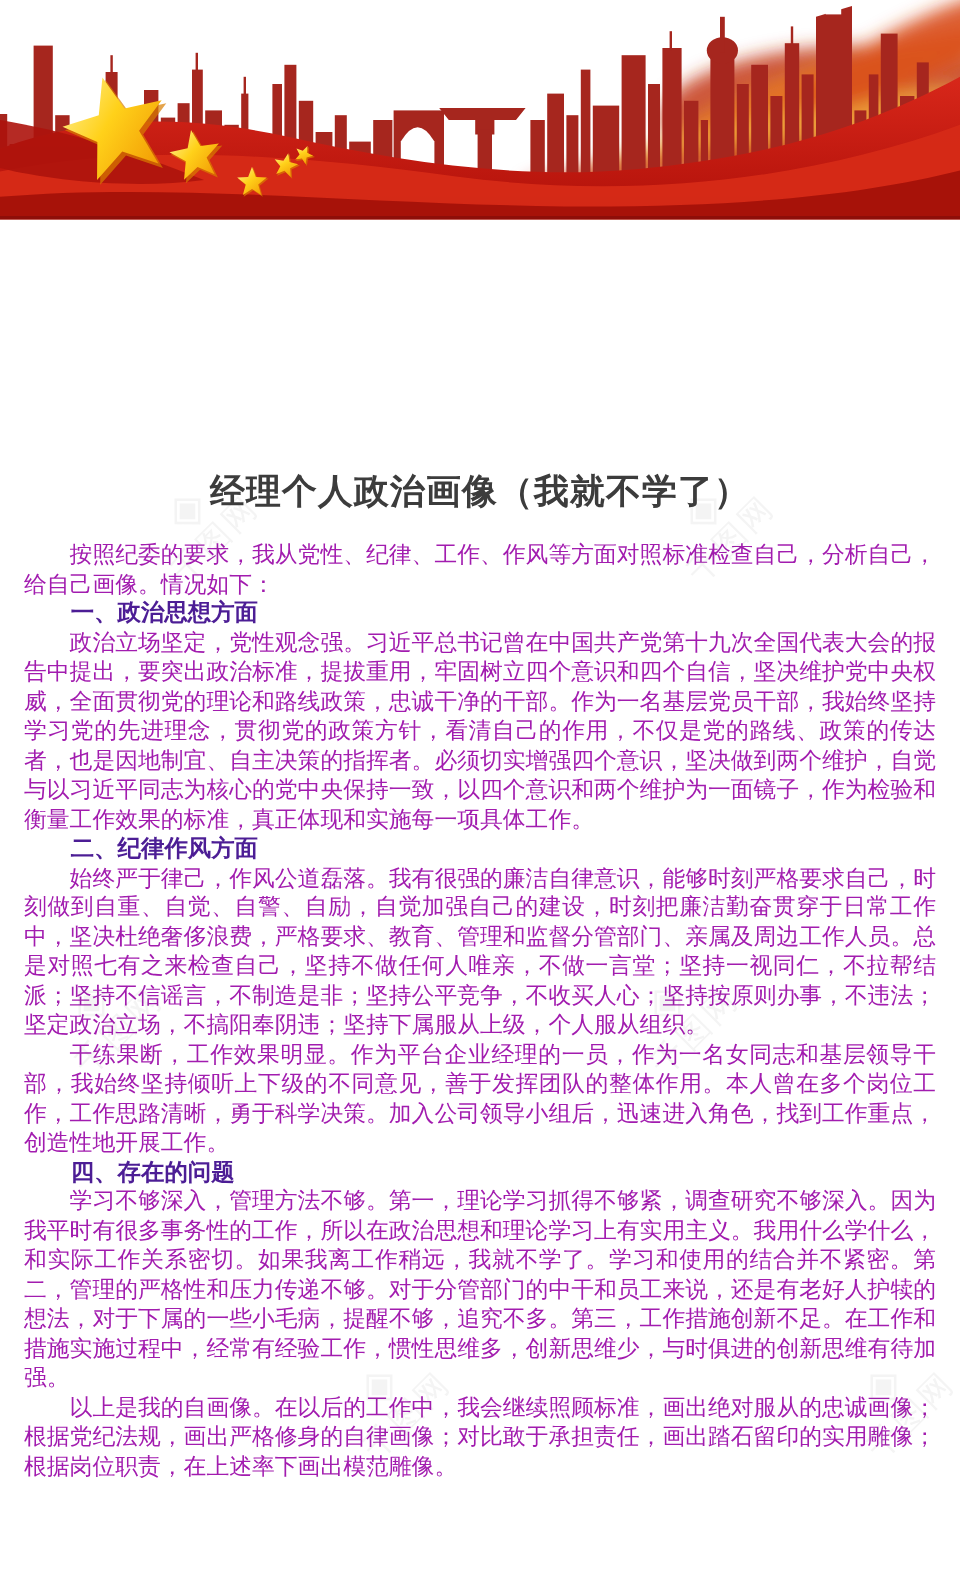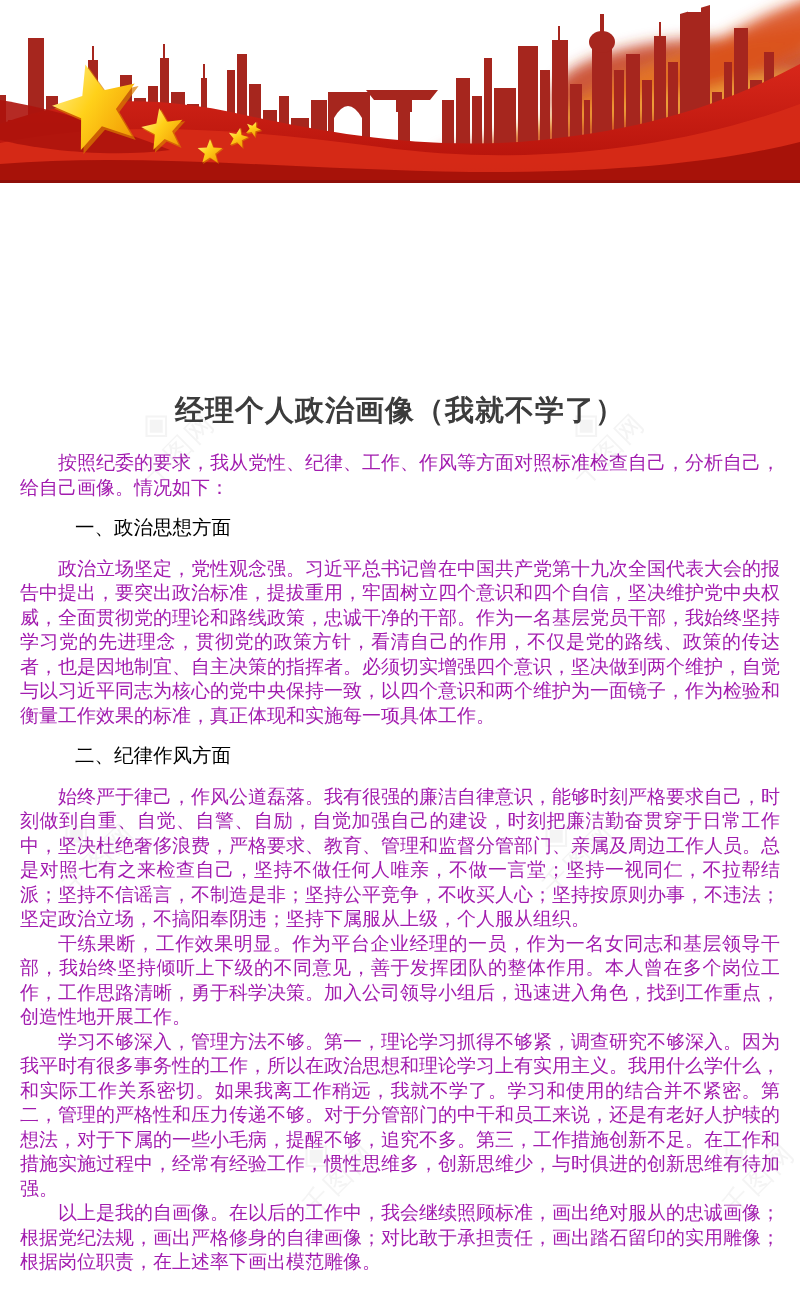--- a/index.html
+++ b/index.html
@@ -35,25 +35,25 @@
   }
   .para{
     margin:0;
     font-size:19px;
     line-height:24.5px;
     text-align:justify;
     text-indent:2em;
     color:#a21caf;
   }
   .sec-heading{
-    margin:16px;
+    margin:0;
     font-size:19.5px;
     line-height:24.5px;
-    font-weight:normal;
-    color:#000000;
+    font-weight:bold;
+    color:#4c1d95;
     text-indent:2em;
   }
   
   .wm{
     position:absolute;
     display:flex;
     flex-direction:column;
     align-items:center;
     transform:rotate(-45deg);
     color:rgba(50,50,50,0.055);
@@ -221,16 +221,17 @@
   <p class="para">按照纪委的要求，我从党性、纪律、工作、作风等方面对照标准检查自己，分析自己，给自己画像。情况如下：</p>
 
   <h2 class="sec-heading">一、政治思想方面</h2>
   <p class="para">政治立场坚定，党性观念强。习近平总书记曾在中国共产党第十九次全国代表大会的报告中提出，要突出政治标准，提拔重用，牢固树立四个意识和四个自信，坚决维护党中央权威，全面贯彻党的理论和路线政策，忠诚干净的干部。作为一名基层党员干部，我始终坚持学习党的先进理念，贯彻党的政策方针，看清自己的作用，不仅是党的路线、政策的传达者，也是因地制宜、自主决策的指挥者。必须切实增强四个意识，坚决做到两个维护，自觉与以习近平同志为核心的党中央保持一致，以四个意识和两个维护为一面镜子，作为检验和衡量工作效果的标准，真正体现和实施每一项具体工作。</p>
 
   <h2 class="sec-heading">二、纪律作风方面</h2>
   <p class="para">始终严于律己，作风公道磊落。我有很强的廉洁自律意识，能够时刻严格要求自己，时刻做到自重、自觉、自警、自励，自觉加强自己的建设，时刻把廉洁勤奋贯穿于日常工作中，坚决杜绝奢侈浪费，严格要求、教育、管理和监督分管部门、亲属及周边工作人员。总是对照七有之来检查自己，坚持不做任何人唯亲，不做一言堂；坚持一视同仁，不拉帮结派；坚持不信谣言，不制造是非；坚持公平竞争，不收买人心；坚持按原则办事，不违法；坚定政治立场，不搞阳奉阴违；坚持下属服从上级，个人服从组织。</p>
 
   <p class="para">干练果断，工作效果明显。作为平台企业经理的一员，作为一名女同志和基层领导干部，我始终坚持倾听上下级的不同意见，善于发挥团队的整体作用。本人曾在多个岗位工作，工作思路清晰，勇于科学决策。加入公司领导小组后，迅速进入角色，找到工作重点，创造性地开展工作。</p>
 
+  <h2 class="sec-heading">四、存在的问题</h2>
   <p class="para">学习不够深入，管理方法不够。第一，理论学习抓得不够紧，调查研究不够深入。因为我平时有很多事务性的工作，所以在政治思想和理论学习上有实用主义。我用什么学什么，和实际工作关系密切。如果我离工作稍远，我就不学了。学习和使用的结合并不紧密。第二，管理的严格性和压力传递不够。对于分管部门的中干和员工来说，还是有老好人护犊的想法，对于下属的一些小毛病，提醒不够，追究不多。第三，工作措施创新不足。在工作和措施实施过程中，经常有经验工作，惯性思维多，创新思维少，与时俱进的创新思维有待加强。</p>
 
   <p class="para">以上是我的自画像。在以后的工作中，我会继续照顾标准，画出绝对服从的忠诚画像；根据党纪法规，画出严格修身的自律画像；对比敢于承担责任，画出踏石留印的实用雕像；根据岗位职责，在上述率下画出模范雕像。</p>
 </div>
 
 </body></html>

